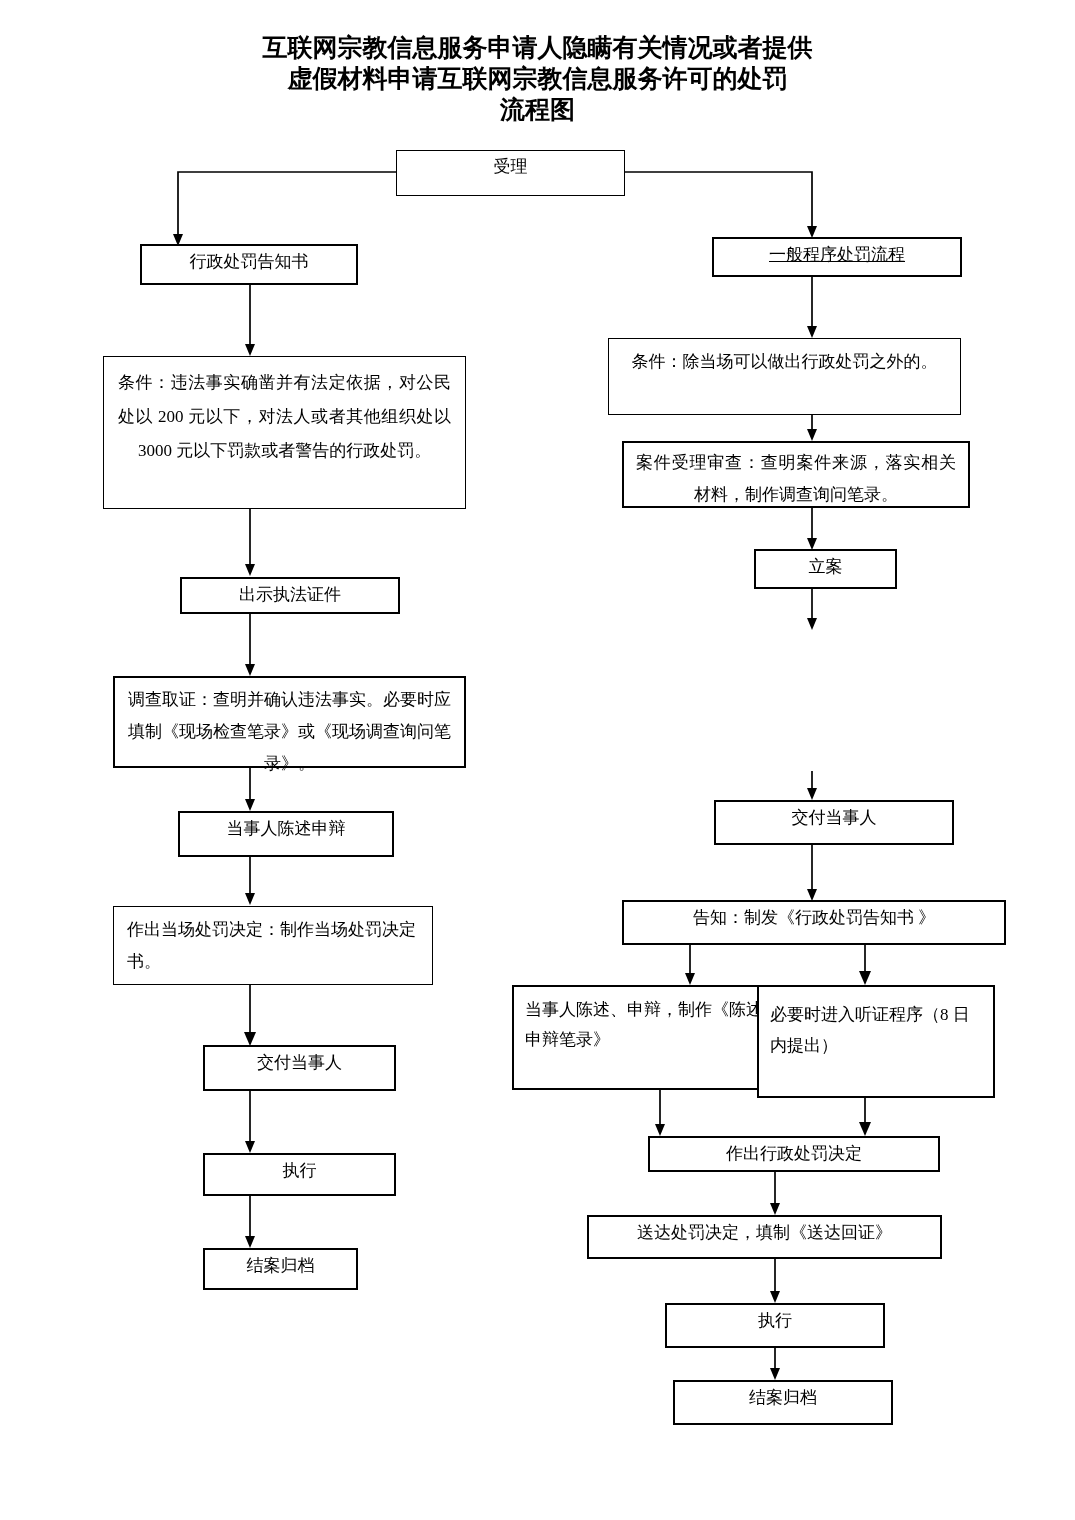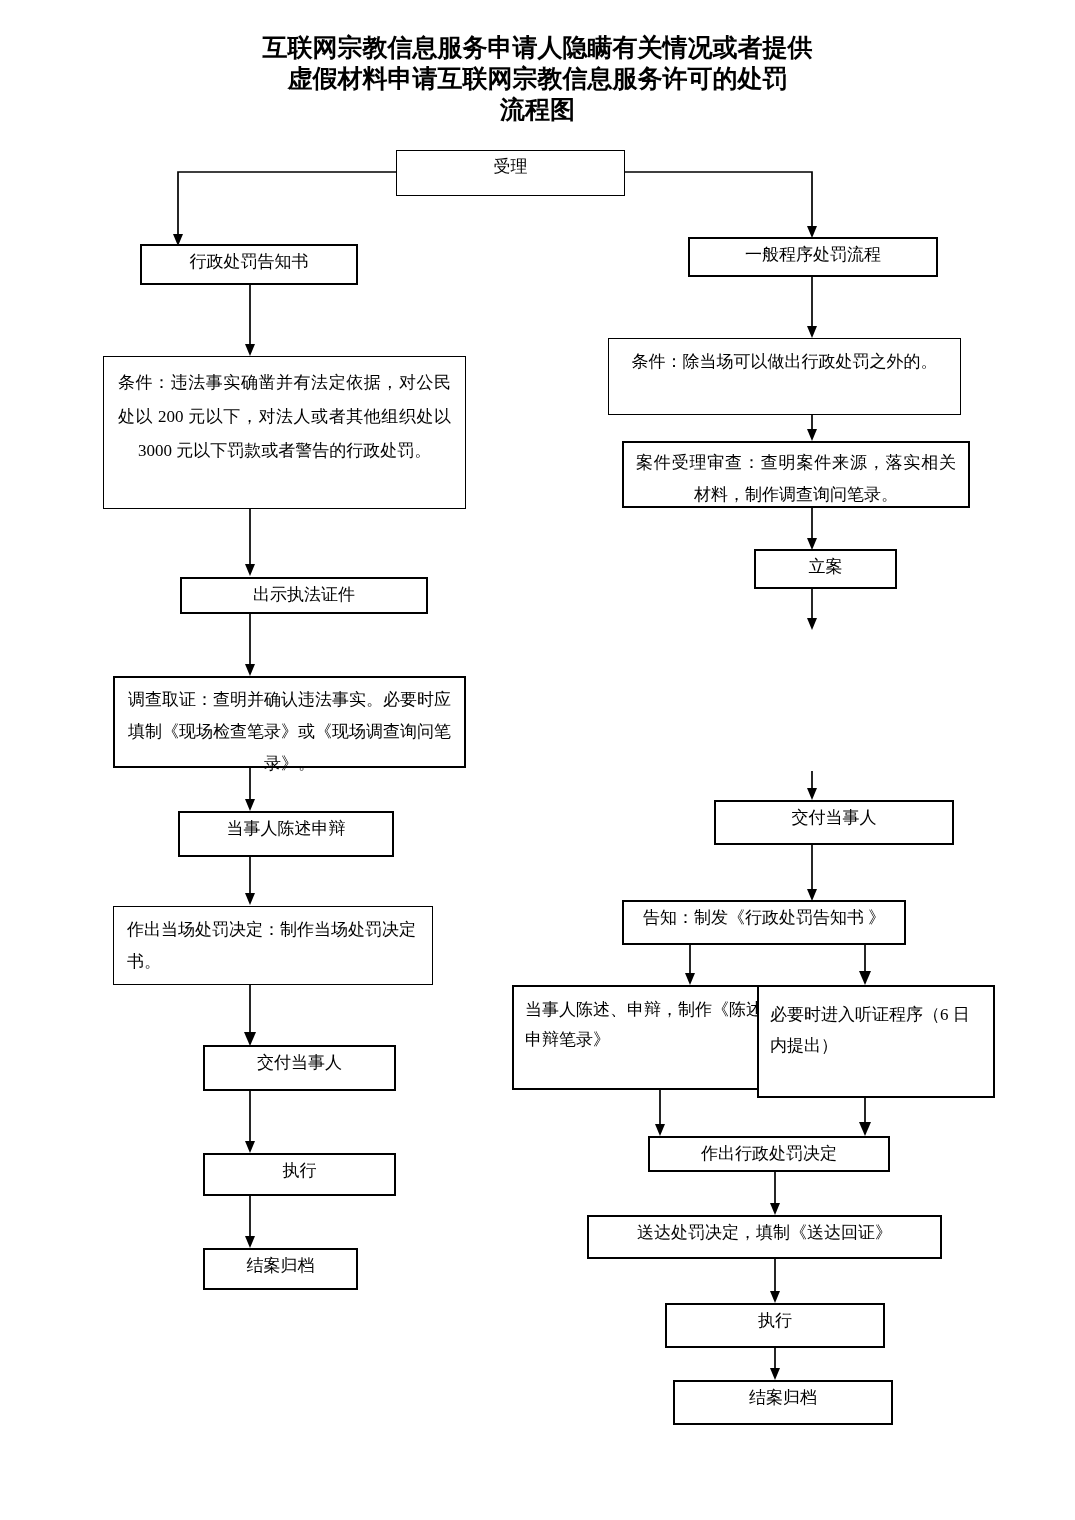--- a/index.html
+++ b/index.html
@@ -150,29 +150,29 @@
   </svg>
 
   <div class="box" style="left:396px; top:150px; width:229px; height:46px;">
     <span class="box-inner">受理</span>
   </div>
 
   <div class="box" style="left:140px; top:244px; width:218px; height:41px; border-width:2px;">
     <span class="box-inner">行政处罚告知书</span>
   </div>
 
-  <div class="box" style="left:688px; top:237px; width:250px; height:40px; border-width:2.2px;">
+  <div class="box" style="left:712px; top:237px; width:250px; height:40px; border-width:2.2px;text-decoration:underline;">
     <span class="box-inner">一般程序处罚流程</span>
   </div>
 
   <div class="box just" style="left:103px; top:356px; width:363px; height:153px; padding:9px 14px; line-height:34px;">
     <span class="box-inner">条件：违法事实确凿并有法定依据，对公民处以 200 元以下，对法人或者其他组织处以 3000 元以下罚款或者警告的行政处罚。</span>
   </div>
 
-  <div class="box" style="left:180px; top:577px; width:248px; height:37px; border-width:2px;">
+  <div class="box" style="left:180px; top:577px; width:220px; height:37px; border-width:2px;">
     <span class="box-inner">出示执法证件</span>
   </div>
 
   <div class="box just" style="left:113px; top:676px; width:353px; height:92px; padding:6px 13px; line-height:32px; border-width:2px;">
     <span class="box-inner">调查取证：查明并确认违法事实。必要时应填制《现场检查笔录》或《现场调查询问笔录》。</span>
   </div>
 
   <div class="box" style="left:178px; top:811px; width:216px; height:46px; border-width:2px;">
     <span class="box-inner">当事人陈述申辩</span>
   </div>
@@ -203,33 +203,33 @@
 
   <div class="box" style="left:754px; top:549px; width:143px; height:40px; border-width:2px;">
     <span class="box-inner">立案</span>
   </div>
 
 
   <div class="box" style="left:714px; top:800px; width:240px; height:45px; border-width:2.2px;">
     <span class="box-inner">交付当事人</span>
   </div>
 
-  <div class="box" style="left:622px; top:900px; width:284px; height:45px; border-width:2.2px;">
+  <div class="box" style="left:622px; top:900px; width:384px; height:45px; border-width:2.2px;">
     <span class="box-inner">告知：制发《行政处罚告知书 》</span>
   </div>
 
   <div class="box left" style="left:512px; top:985px; width:271px; height:105px; padding:8px 11px; line-height:30px; border-width:2px;">
     <span class="box-inner">当事人陈述、申辩，制作《陈述申辩笔录》</span>
   </div>
 
   <div class="box left" style="left:757px; top:985px; width:238px; height:113px; padding:12px 11px; line-height:31px; border-width:2px;">
-    <span class="box-inner">必要时进入听证程序（6 日内提出）</span>
-  </div>
-
-  <div class="box" style="left:648px; top:1136px; width:242px; height:36px; border-width:2px;">
+    <span class="box-inner">必要时进入听证程序（8 日内提出）</span>
+  </div>
+
+  <div class="box" style="left:648px; top:1136px; width:292px; height:36px; border-width:2px;">
     <span class="box-inner">作出行政处罚决定</span>
   </div>
 
   <div class="box" style="left:587px; top:1215px; width:355px; height:44px; border-width:2.2px;">
     <span class="box-inner">送达处罚决定，填制《送达回证》</span>
   </div>
 
   <div class="box" style="left:665px; top:1303px; width:220px; height:45px; border-width:2.2px;">
     <span class="box-inner">执行</span>
   </div>

